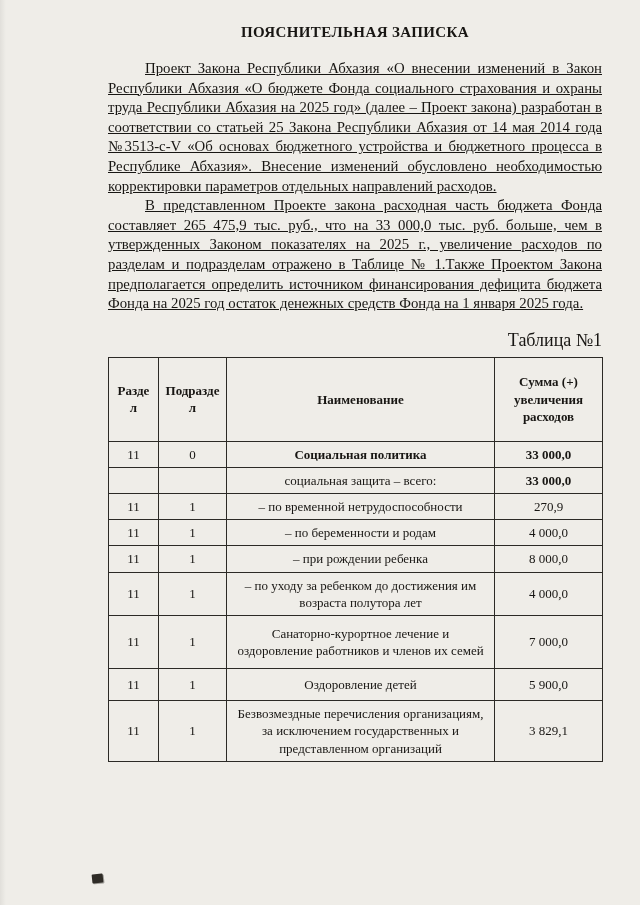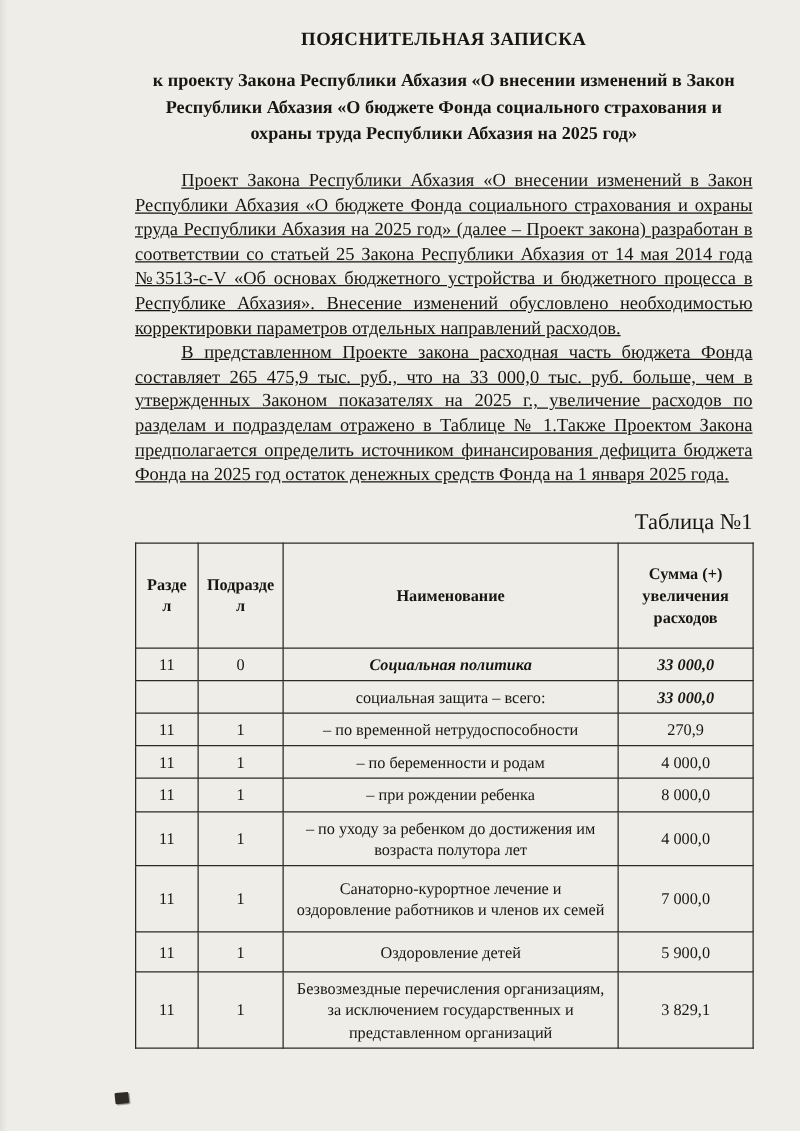--- a/index.html
+++ b/index.html
@@ -60,21 +60,21 @@
   table.data-table thead th {
     font-weight: bold;
     height: 84px;
   }
   .col-razdel  { width: 50px; }
   .col-podrazdel { width: 68px; }
   .col-name { width: 268px; }
   .col-sum  { width: 108px; margin-top: 40px; }
   tr.row-tall td { padding-top: 9px; padding-bottom: 9px; }
   tr.row-mid td { padding-top: 7px; padding-bottom: 7px; }
-  td.bold { font-weight: bold; font-style: italic; }
+  td.bold { font-weight: bold; }
   .ink-mark {
     position: absolute;
     left: 92px;
     top: 874px;
     width: 11px;
     height: 9px;
     background: #2f2c27;
     border-radius: 1px;
     transform: rotate(-6deg);
     box-shadow: 1px 1px 0 rgba(47,44,39,0.4);
@@ -88,21 +88,20 @@
 </style>
 </head>
 <body>
 
 <div class="edge-shadow"></div>
 
 <div class="page">
 
   <div class="title">ПОЯСНИТЕЛЬНАЯ ЗАПИСКА</div>
 
-  <div class="subtitle">к проекту Закона Республики Абхазия «О внесении изменений в Закон Республики Абхазия «О бюджете Фонда социального страхования и охраны труда Республики Абхазия на 2025 год»</div>
 
   <div class="body-text">
     <p class="para">Проект Закона Республики Абхазия «О внесении изменений в Закон Республики Абхазия «О бюджете Фонда социального страхования и охраны труда Республики Абхазия на 2025 год» (далее – Проект закона) разработан в соответствии со статьей 25 Закона Республики Абхазия от 14 мая 2014 года №3513-с-V «Об основах бюджетного устройства и бюджетного процесса в Республике Абхазия». Внесение изменений обусловлено необходимостью корректировки параметров отдельных направлений расходов.</p>
     <p class="para">В представленном Проекте закона расходная часть бюджета Фонда составляет 265 475,9 тыс. руб., что на 33 000,0 тыс. руб. больше, чем в утвержденных Законом показателях на 2025 г., увеличение расходов по разделам и подразделам отражено в Таблице № 1.Также Проектом Закона предполагается определить источником финансирования дефицита бюджета Фонда на 2025 год остаток денежных средств Фонда на 1 января 2025 года.</p>
   </div>
 
   <div class="table-caption-wrap">
     <div class="table-caption">Таблица №1</div>
   </div>
 

